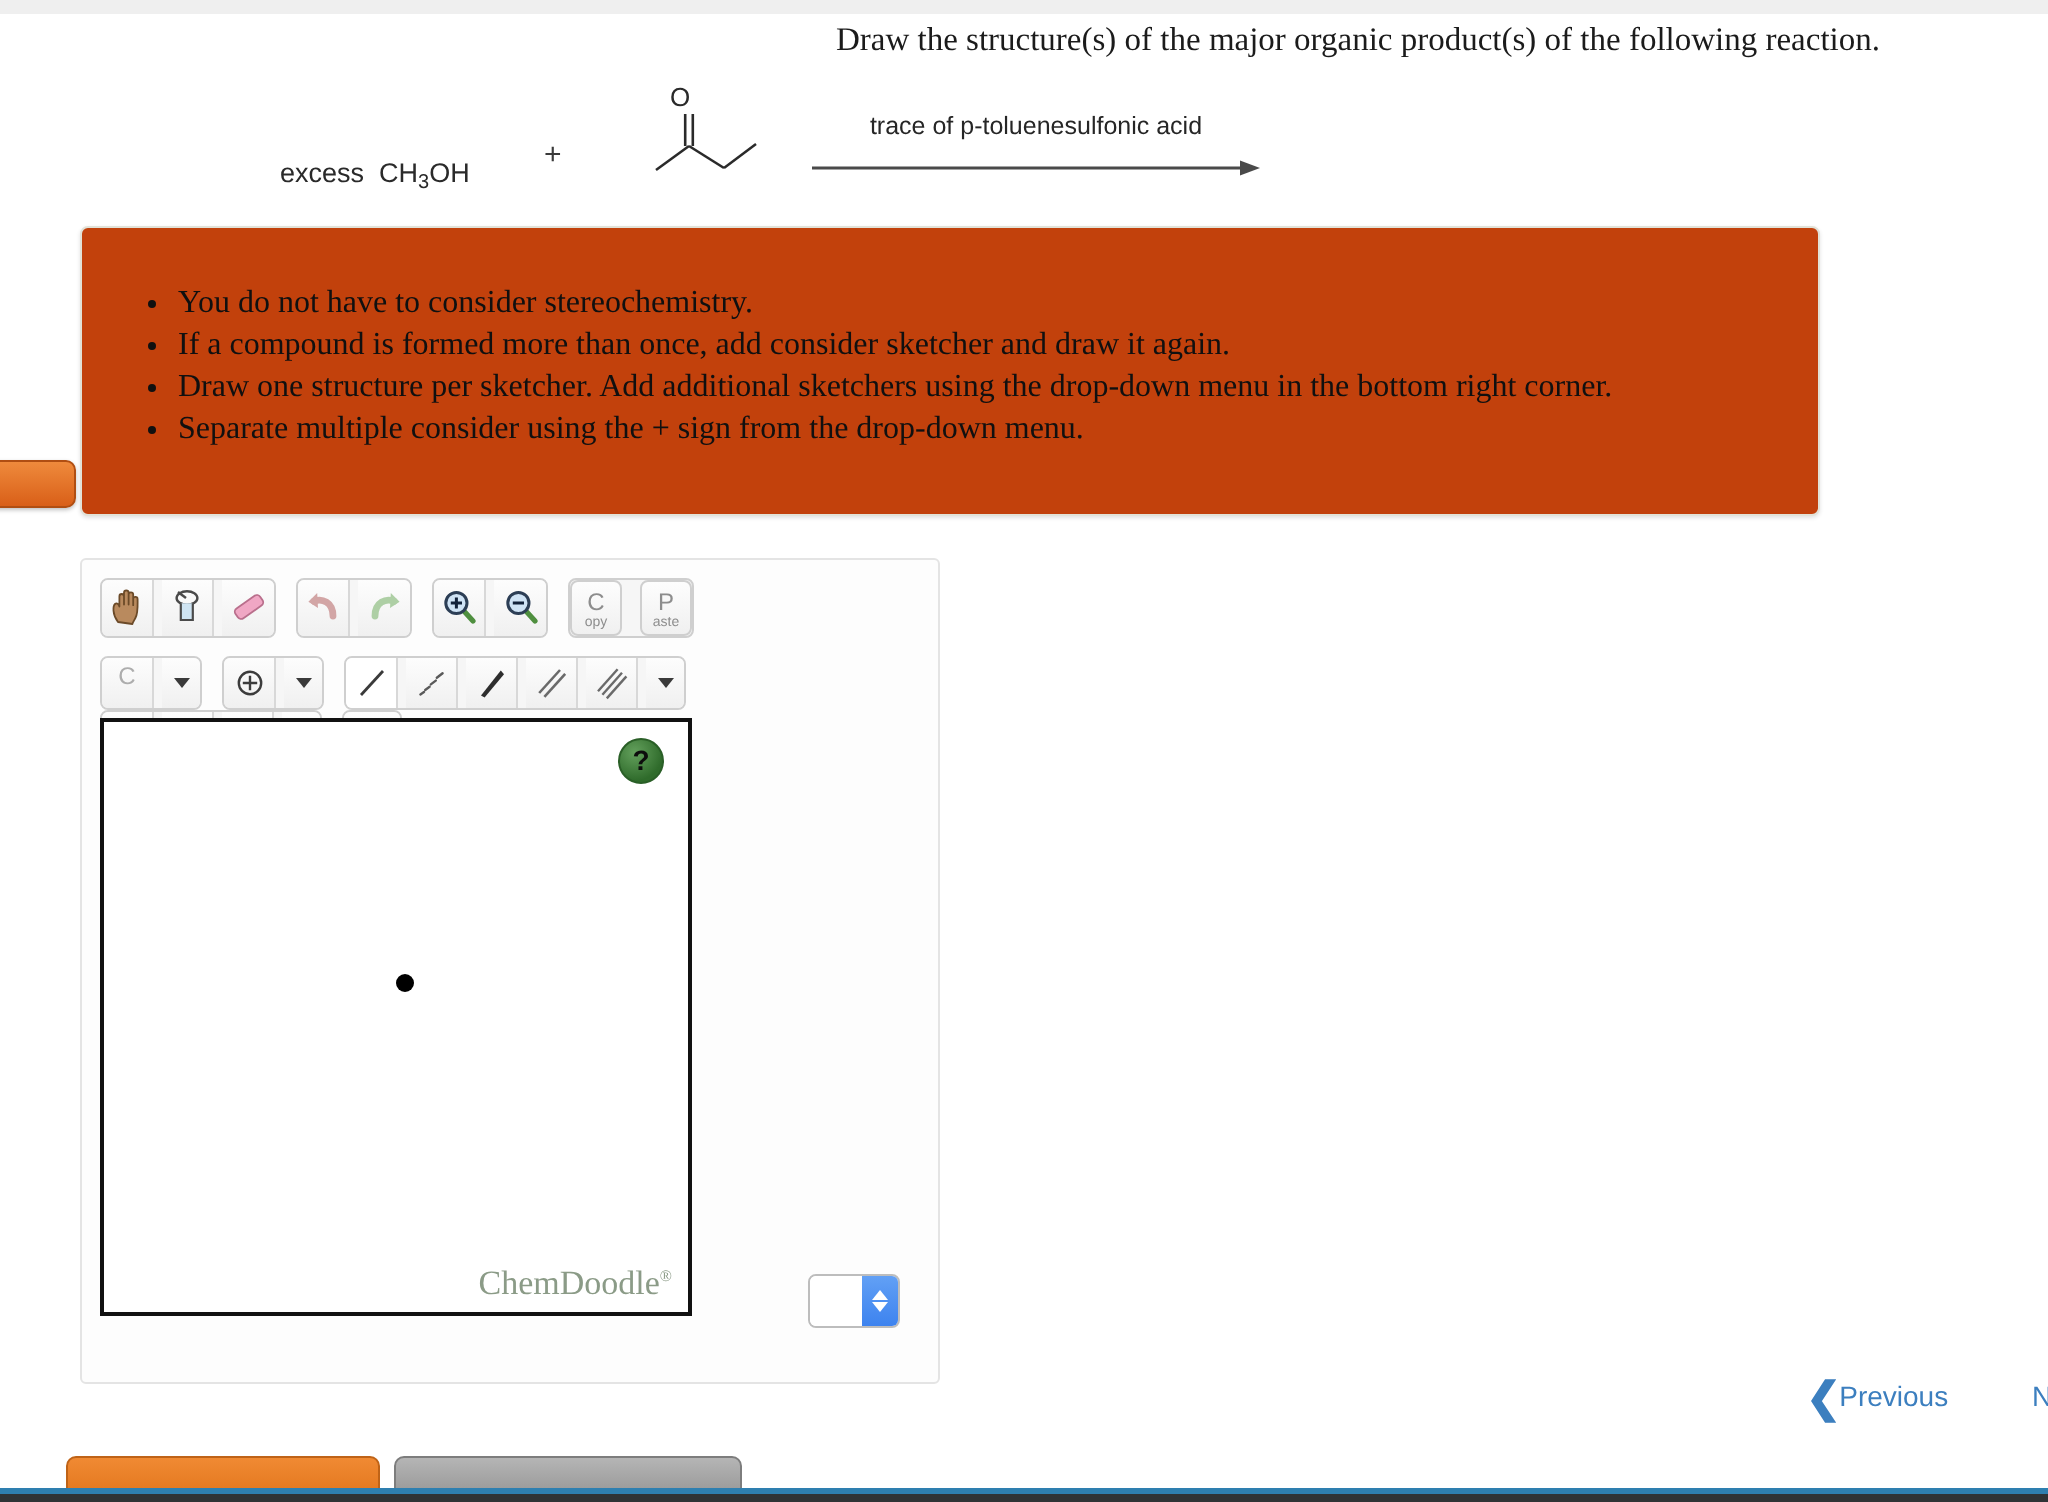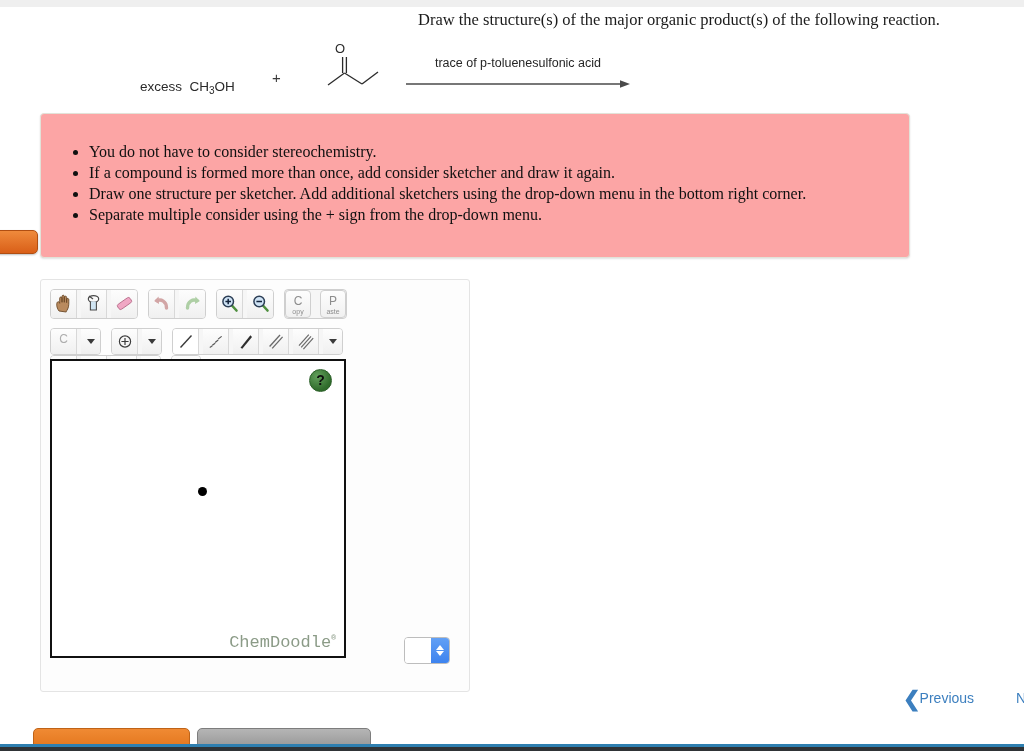--- a/index.html
+++ b/index.html
@@ -31,21 +31,21 @@
   #rx-arrow-wrap{position:absolute;left:284px;top:18px;width:228px;height:40px;}
   #rx-cond{
     position:absolute;left:0px;top:0px;width:228px;text-align:center;
     font-family:"Liberation Sans", sans-serif;font-size:12.5px;color:#262626;
     white-space:nowrap;
   }
 
   
   #instruction-box{
     position:absolute;left:40px;top:113px;width:868px;height:143px;
-    background:#fca5a5;border:1px solid #e2e2d8;border-radius:4px;
+    background:#c2410c;border:1px solid #e2e2d8;border-radius:4px;
     box-shadow:0 1px 2px rgba(0,0,0,.12);
   }
   #instruction-list{
     margin:0;padding:28px 0 0 48px;list-style:disc;
   }
   #instruction-list li{
     font-family:"Liberation Serif", serif;font-size:16px;color:#101010;
     line-height:20.5px;margin:0 0 0.5px 0;
   }
 
@@ -97,21 +97,21 @@
   #help-button{
     position:absolute;right:12px;top:8px;width:21px;height:21px;border-radius:50%;
     background:radial-gradient(circle at 35% 30%,#63a05c,#2f6b2b 70%);
     border:1px solid #2a5f27;
     font-family:"Liberation Sans", sans-serif;font-size:14px;font-weight:bold;
     color:#0d0d0d;text-align:center;line-height:21px;
   }
   #atom-dot{position:absolute;left:146px;top:126px;width:9px;height:9px;border-radius:50%;background:#000;}
   #chemdoodle-logo{
     position:absolute;right:8px;bottom:4px;
-    font-family:Liberation Mono, monospace;font-size:17px;color:#8b9b87;margin-left:14px;
+    font-family:Liberation Serif, serif;font-size:17px;color:#8b9b87;margin-left:14px;
   }
   #chemdoodle-logo sup{font-size:8px;vertical-align:super;}
 
   
   #sketcher-stepper{
     position:absolute;left:363px;top:357px;width:44px;height:25px;
     border:1px solid #bdbdbd;border-radius:4px;background:#fff;overflow:hidden;
     display:flex;
   }
   #stepper-field{flex:1;background:#fff;}

